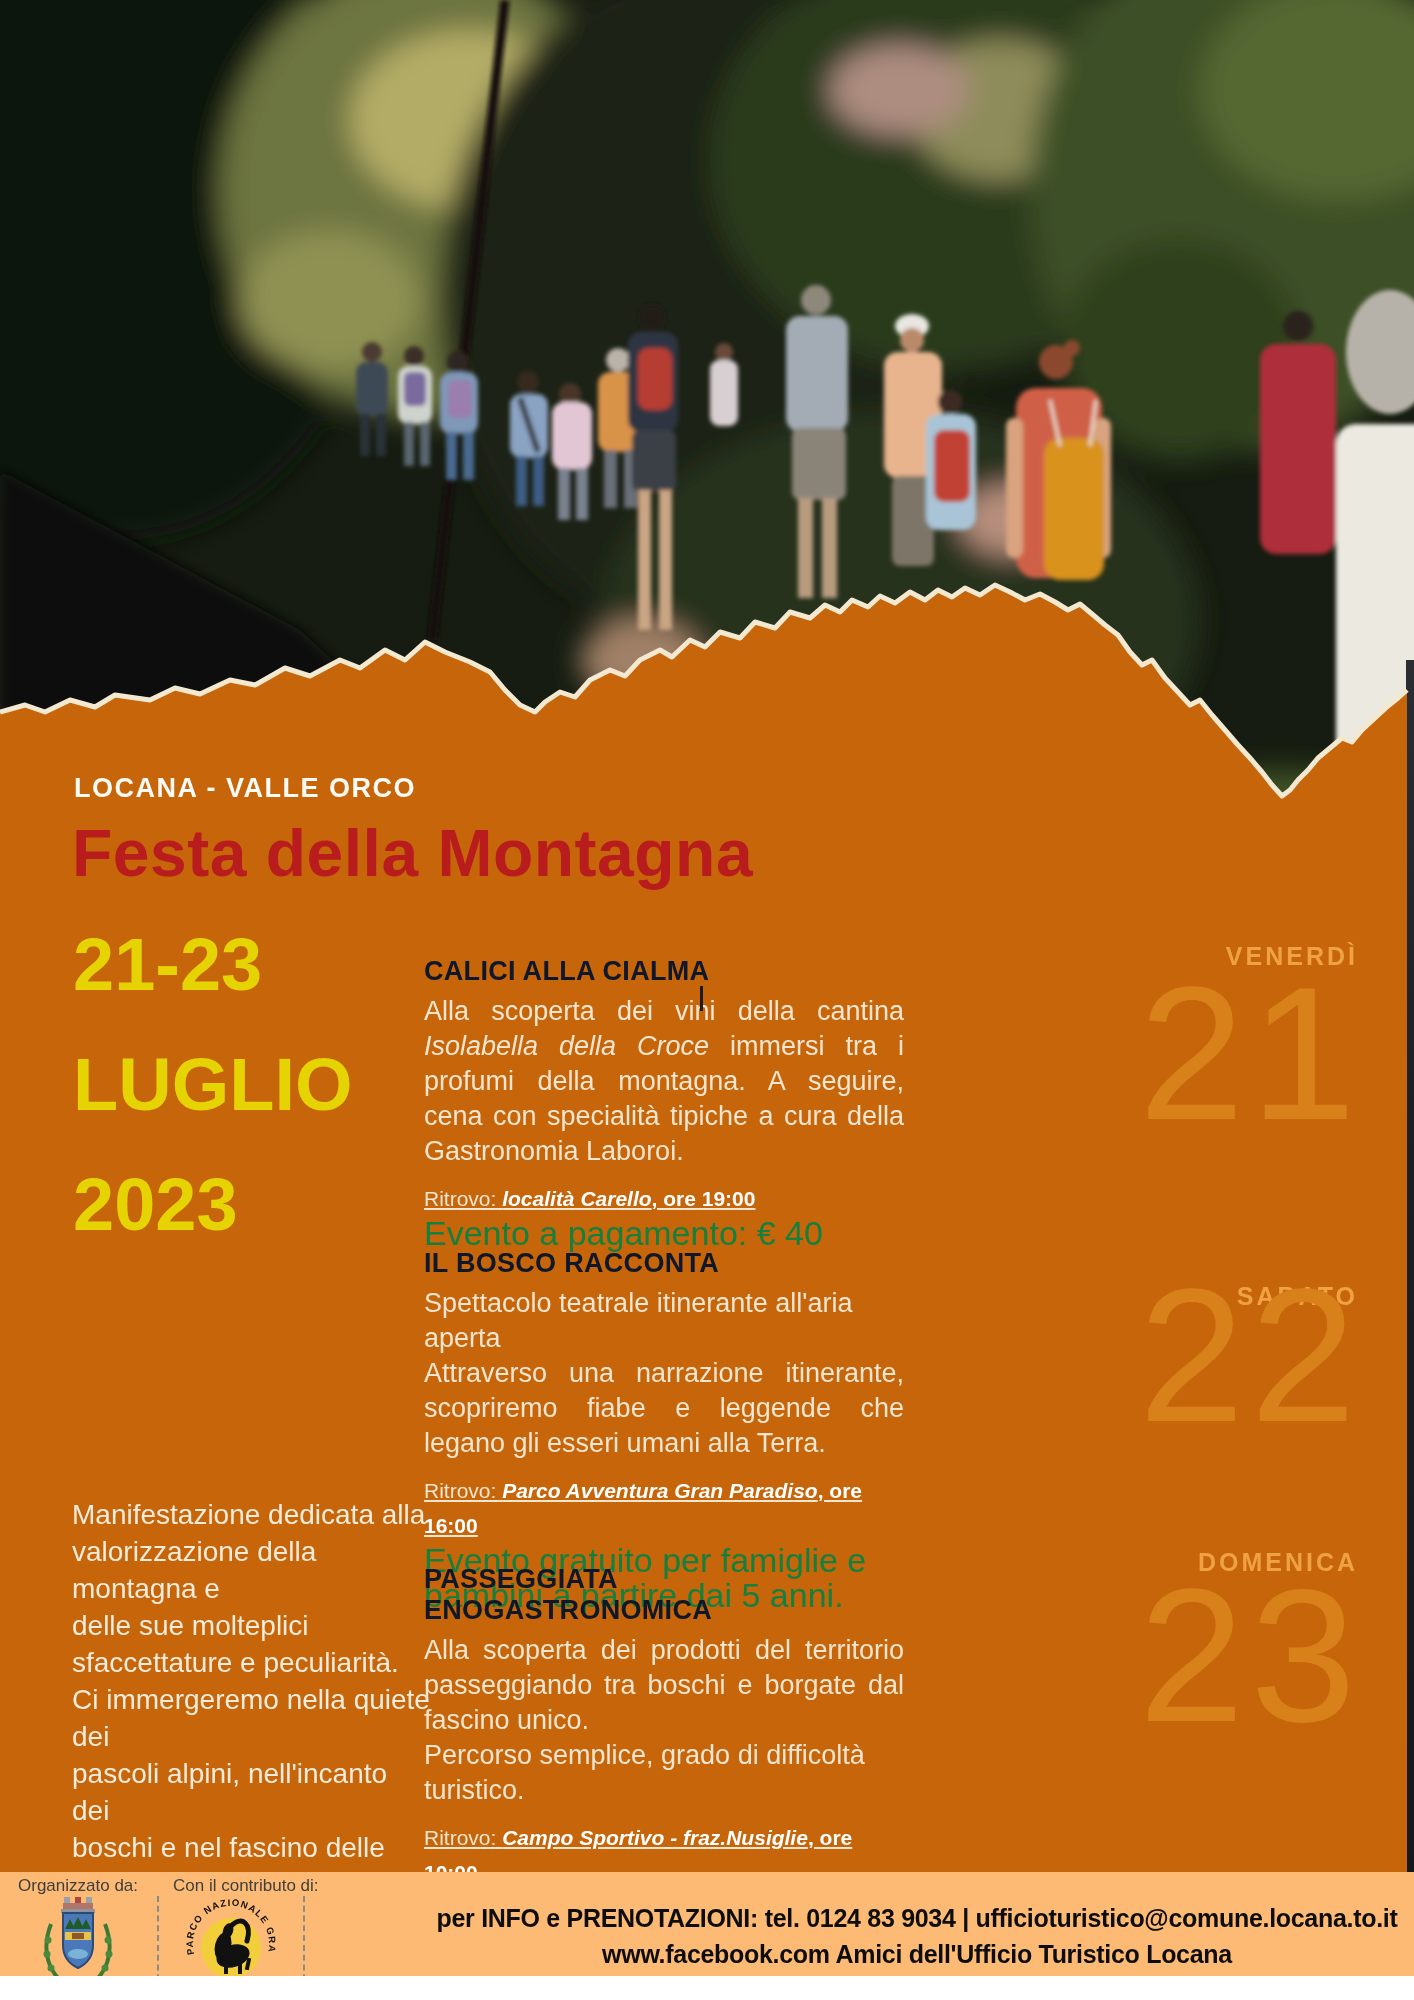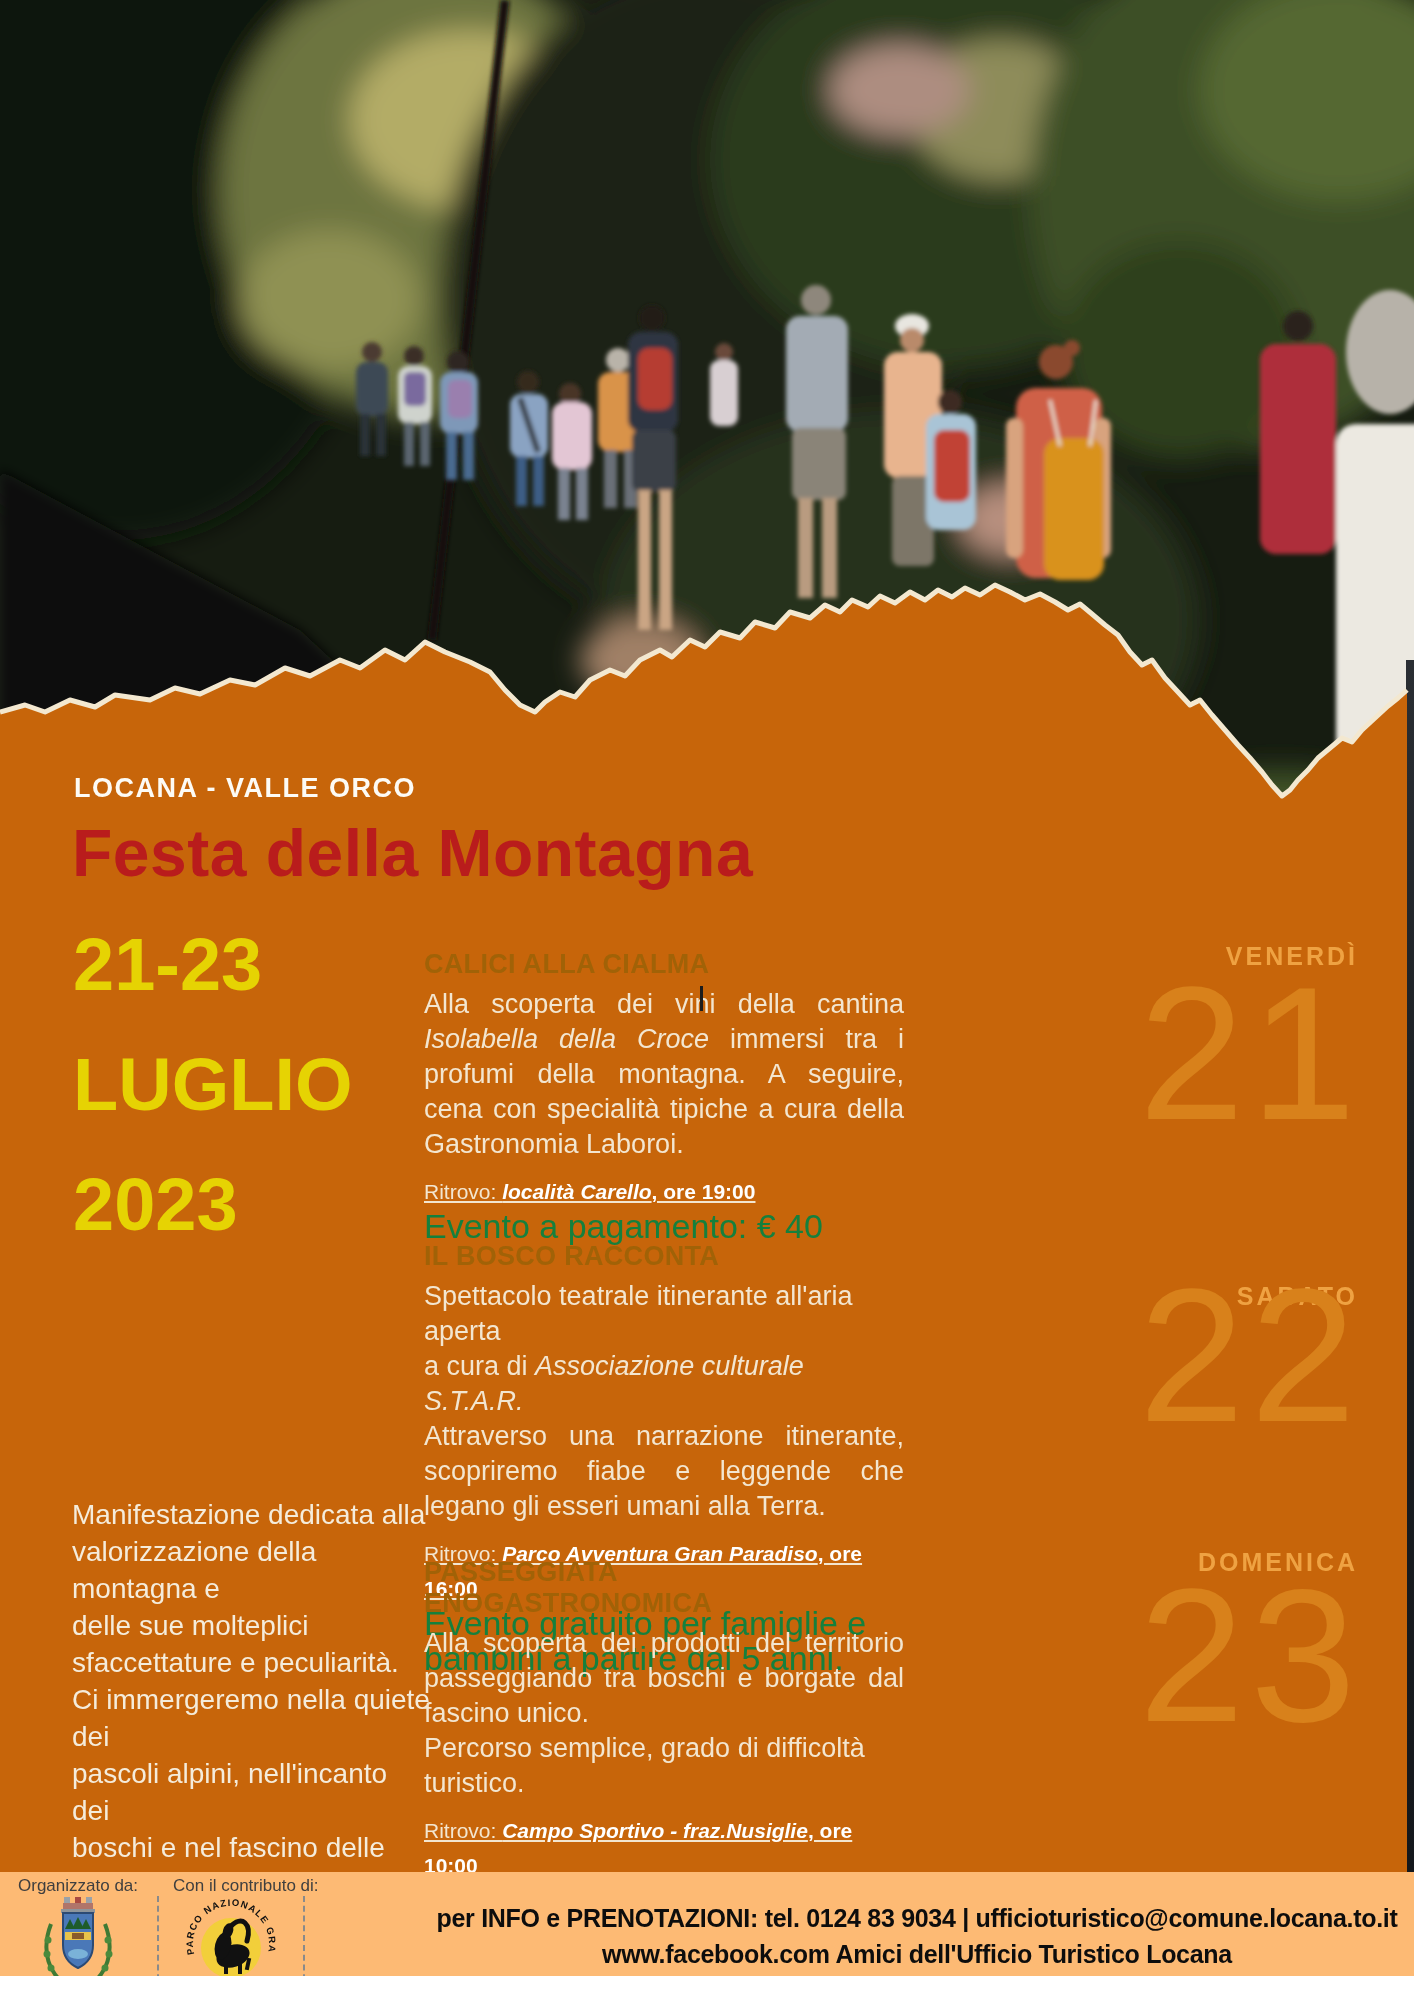--- a/index.html
+++ b/index.html
@@ -19,21 +19,21 @@
           letter-spacing:1.5px;}
   .title{position:absolute;left:72px;top:815px;color:#b91c1c;font-size:66px;font-weight:bold;
          letter-spacing:0.5px;}
   .datebox{position:absolute;left:73px;top:905px;color:#e6d303;font-size:74px;font-weight:bold;
            line-height:120px;white-space:pre-line;}
   .intro{position:absolute;left:72px;top:1478px;width:360px;color:#f5ecdb;font-size:28px;
          line-height:37px;white-space:pre-line;margin-top:18px;}
   .events{position:absolute;left:424px;top:0;width:480px;}
   .event{position:absolute;left:0;width:480px;}
   .ev1{top:940px;} .ev2{top:1232px;} .ev3{top:1548px;}
-  .ev-title{color:#a16207;font-size:27px;font-weight:bold;margin:9px 0 7px 0;letter-spacing:0.3px;}
+  .ev-title{color:#0f172a;font-size:27px;font-weight:bold;margin:16px 0 7px 0;letter-spacing:0.3px;}
   .ev-body{color:#f3e6d0;font-size:27px;line-height:35px;text-align:justify;}
   .ev-plain{color:#f3e6d0;font-size:27px;line-height:35px;}
   .ev-body i, .ev-plain i{font-style:italic;}
   .ritrovo{color:#f3e6d0;font-size:21px;line-height:35px;margin-top:12px;text-decoration:underline;}
   .rplace{color:#ffffff;font-weight:bold;font-style:italic;}
   .rtime{color:#ffffff;font-weight:bold;}
   .ev-note{color:#15803d;font-size:34px;line-height:35px;}
   .cursor-artifact{position:absolute;left:700px;top:986px;width:3px;height:25px;background:#1c1c1c;}
   
   .day-label{position:absolute;right:56px;color:#efa242;font-size:25px;font-weight:bold;
@@ -215,21 +215,20 @@
     <div class="event ev1">
       <div class="ev-title">CALICI ALLA CIALMA</div>
       <div class="ev-body"><span>Alla scoperta dei vini della cantina </span><i>Isolabella della Croce</i><span> immersi tra i profumi della montagna. A seguire, cena con specialità tipiche a cura della Gastronomia Laboroi.</span></div>
       <div class="ritrovo"><span>Ritrovo: </span><span class="rplace">località Carello</span><span class="rtime">, ore 19:00</span></div>
       <div class="ev-note">Evento a pagamento: € 40</div>
     </div>
 
     <div class="event ev2">
       <div class="ev-title">IL BOSCO RACCONTA</div>
       <div class="ev-plain">Spettacolo teatrale itinerante all'aria aperta</div>
-      <div class="ev-plain"><span>a cura di </span><i>Associazione culturale S.T.A.R.</i></div>
       <div class="ev-body">Attraverso una narrazione itinerante, scopriremo fiabe e leggende che legano gli esseri umani alla Terra.</div>
       <div class="ritrovo"><span>Ritrovo: </span><span class="rplace">Parco Avventura Gran Paradiso</span><span class="rtime">, ore 16:00</span></div>
       <div class="ev-note">Evento gratuito per famiglie e bambini a partire dai 5 anni.</div>
     </div>
 
     <div class="event ev3">
       <div class="ev-title">PASSEGGIATA ENOGASTRONOMICA</div>
       <div class="ev-body">Alla scoperta dei prodotti del territorio passeggiando tra boschi e borgate dal fascino unico.</div>
       <div class="ev-plain">Percorso semplice,  grado di difficoltà turistico.</div>
       <div class="ritrovo"><span>Ritrovo: </span><span class="rplace">Campo Sportivo - fraz.Nusiglie</span><span class="rtime">, ore 10:00</span></div>

